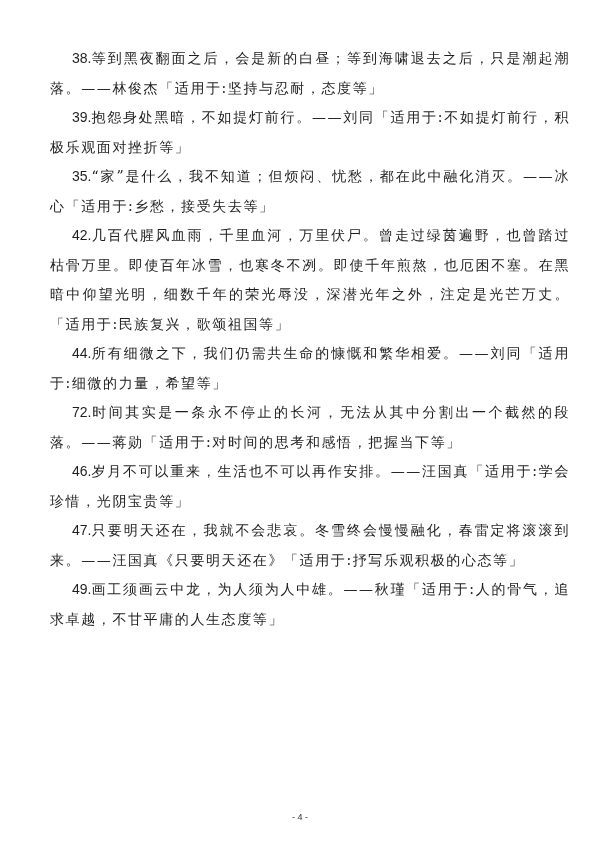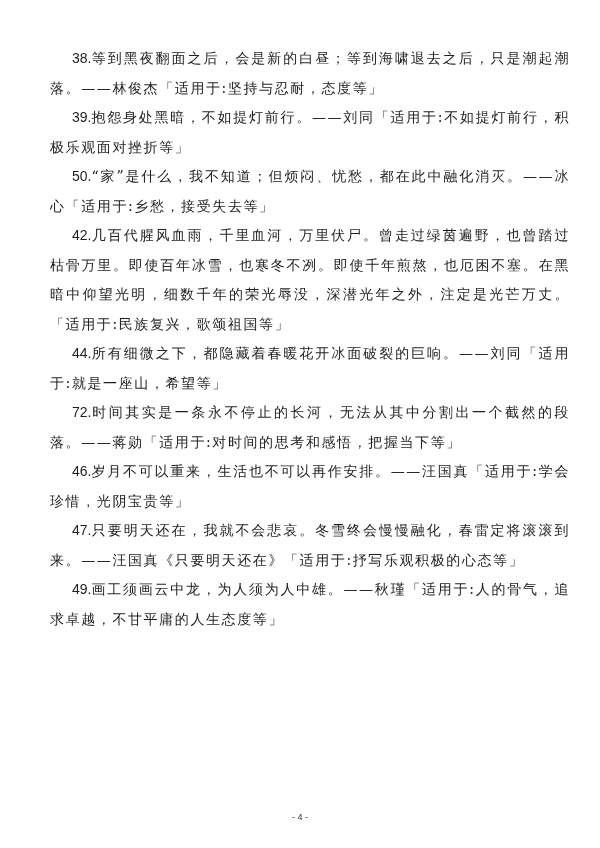--- a/index.html
+++ b/index.html
@@ -27,22 +27,22 @@
       text-align: center; font-size: 9px; color: #333;
       font-family: "Liberation Sans", sans-serif;
     }
   </style>
 </head>
 <body>
 
 <div class="page">
   <p class="entry"><span class="num">38.</span><span>等到黑夜翻面之后，会是新的白昼；等到海啸退去之后，只是潮起潮落。——林俊杰「适用于:坚持与忍耐，态度等」</span></p>
   <p class="entry"><span class="num">39.</span><span>抱怨身处黑暗，不如提灯前行。——刘同「适用于:不如提灯前行，积极乐观面对挫折等」</span></p>
-  <p class="entry"><span class="num">50.</span><span>“家”是什么，我不知道；但烦闷、忧愁，都在此中融化消灭。——冰心「适用于:乡愁，接受失去等」</span></p>
+  <p class="entry"><span class="num">35.</span><span>“家”是什么，我不知道；但烦闷、忧愁，都在此中融化消灭。——冰心「适用于:乡愁，接受失去等」</span></p>
   <p class="entry"><span class="num">42.</span><span>几百代腥风血雨，千里血河，万里伏尸。曾走过绿茵遍野，也曾踏过枯骨万里。即使百年冰雪，也寒冬不冽。即使千年煎熬，也厄困不塞。在黑暗中仰望光明，细数千年的荣光辱没，深潜光年之外，注定是光芒万丈。「适用于:民族复兴，歌颂祖国等」</span></p>
-  <p class="entry"><span class="num">44.</span><span>所有细微之下，都隐藏着春暖花开冰面破裂的巨响。——刘同「适用于:就是一座山，希望等」</span></p>
+  <p class="entry"><span class="num">44.</span><span>所有细微之下，我们仍需共生命的慷慨和繁华相爱。——刘同「适用于:细微的力量，希望等」</span></p>
   <p class="entry"><span class="num">72.</span><span>时间其实是一条永不停止的长河，无法从其中分割出一个截然的段落。——蒋勋「适用于:对时间的思考和感悟，把握当下等」</span></p>
   <p class="entry"><span class="num">46.</span><span>岁月不可以重来，生活也不可以再作安排。——汪国真「适用于:学会珍惜，光阴宝贵等」</span></p>
   <p class="entry"><span class="num">47.</span><span>只要明天还在，我就不会悲哀。冬雪终会慢慢融化，春雷定将滚滚到来。——汪国真《只要明天还在》「适用于:抒写乐观积极的心态等」</span></p>
   <p class="entry"><span class="num">49.</span><span>画工须画云中龙，为人须为人中雄。——秋瑾「适用于:人的骨气，追求卓越，不甘平庸的人生态度等」</span></p>
 </div>
 
 <div class="footer">- 4 -</div>
 
 </body></html>

